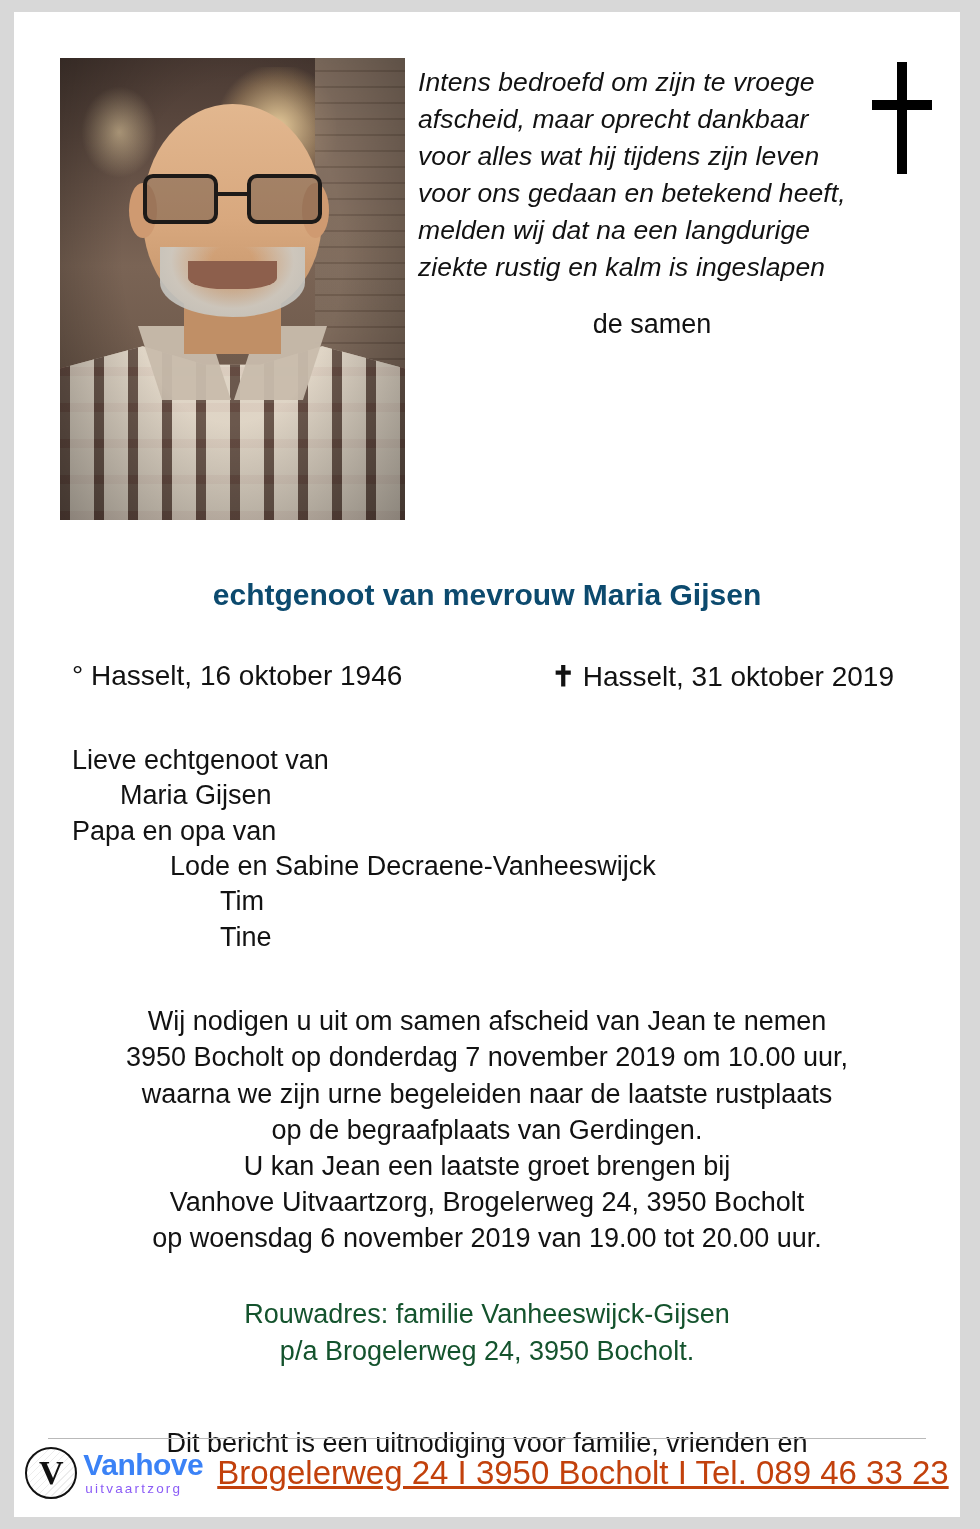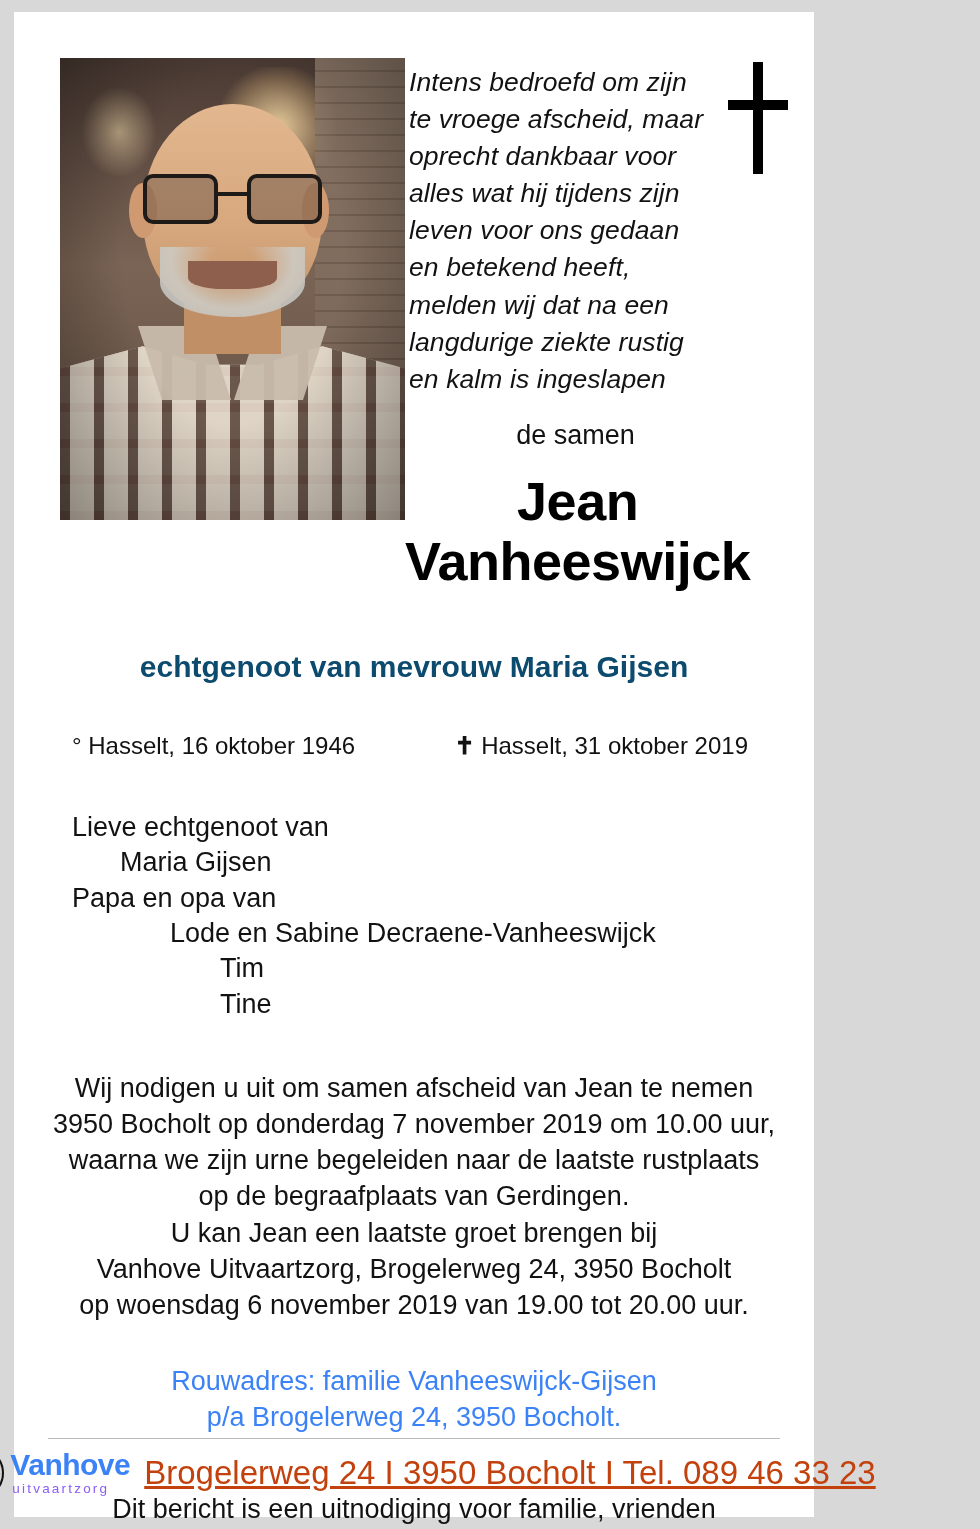--- a/index.html
+++ b/index.html
@@ -10,21 +10,21 @@
     width: 980px;
     height: 1529px;
     background: #d8d8d8;
     font-family: "Liberation Sans", sans-serif;
     overflow: hidden;
   }
   .card {
     position: absolute;
     left: 14px;
     top: 12px;
-    width: 800px;
+    width: 946px;
     height: 1505px;
     background: #ffffff;
     box-sizing: border-box;
   }
 
   
   .top {
     display: flex;
     padding: 46px 0 0 0;
   }
@@ -233,21 +233,21 @@
     font-weight: bold;
     font-size: 30px;
     color: #0c4a6e;
     margin-top: 58px;
   }
 
   
   .dates {
     display: flex;
     justify-content: space-between;
-    font-size: 24px;
+    font-size: 28px;
     color: #121212;
     margin-top: 48px;
     padding: 0 60px 0 58px;
   }
   .dates .birth { white-space: nowrap; }
   .dates .death { white-space: nowrap; padding-right: 6px; }
   .dagger { font-weight: bold; }
 
   
   .family {
@@ -267,21 +267,21 @@
     font-size: 27px;
     line-height: 1.34;
     color: #121212;
     margin-top: 48px;
     padding: 0 24px;
   }
   .address-block {
     text-align: center;
     font-size: 27px;
     line-height: 1.34;
-    color: #3b82f6;
+    color: #14532d;
     margin-top: 40px;
   }
   .notice {
     text-align: center;
     font-size: 27px;
     line-height: 1.34;
     color: #121212;
     margin-top: 56px;
     padding: 0 80px;
   }
@@ -380,24 +380,20 @@
       </div>
     </div>
 
     <div class="top-right">
       <div class="cross">
         <div class="v"></div>
         <div class="h"></div>
       </div>
       <div class="intro">Intens bedroefd om zijn te vroege afscheid, maar oprecht dankbaar voor alles wat hij tijdens zijn leven voor ons gedaan en betekend heeft, melden wij dat na een langdurige ziekte rustig en kalm is ingeslapen</div>
       <div class="deheer">de samen</div>
-      <div class="name">
-        <div>Jean</div>
-        <div>Vanheeswijck</div>
-      </div>
     </div>
   </div>
 
   <div class="spouse">echtgenoot van mevrouw Maria Gijsen</div>
 
   <div class="dates">
     <div class="birth">° Hasselt, 16 oktober 1946</div>
     <div class="death">
       <span class="dagger">✝</span>
       <span>Hasselt, 31 oktober 2019</span>

